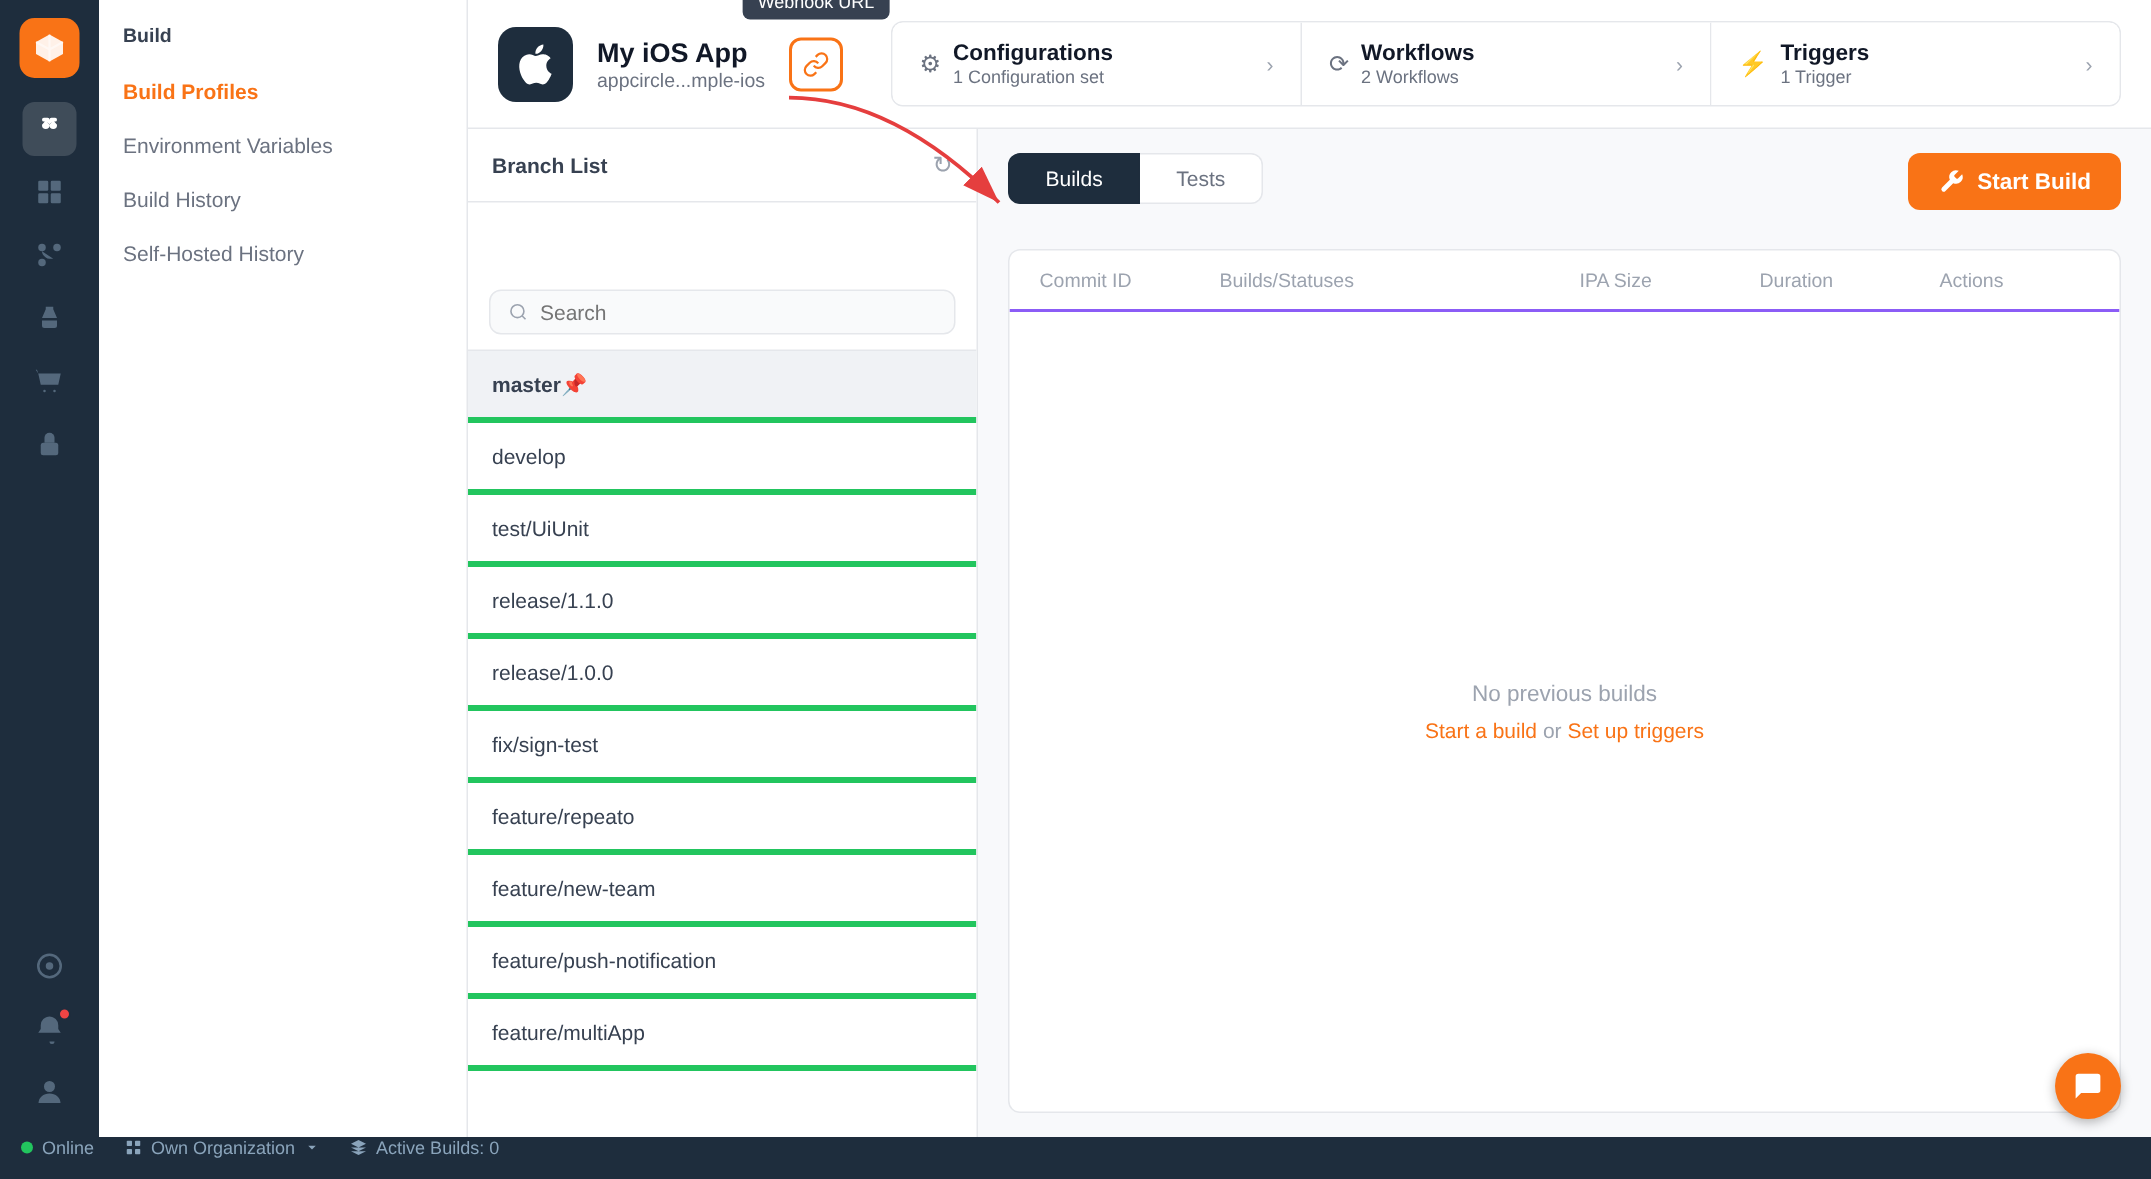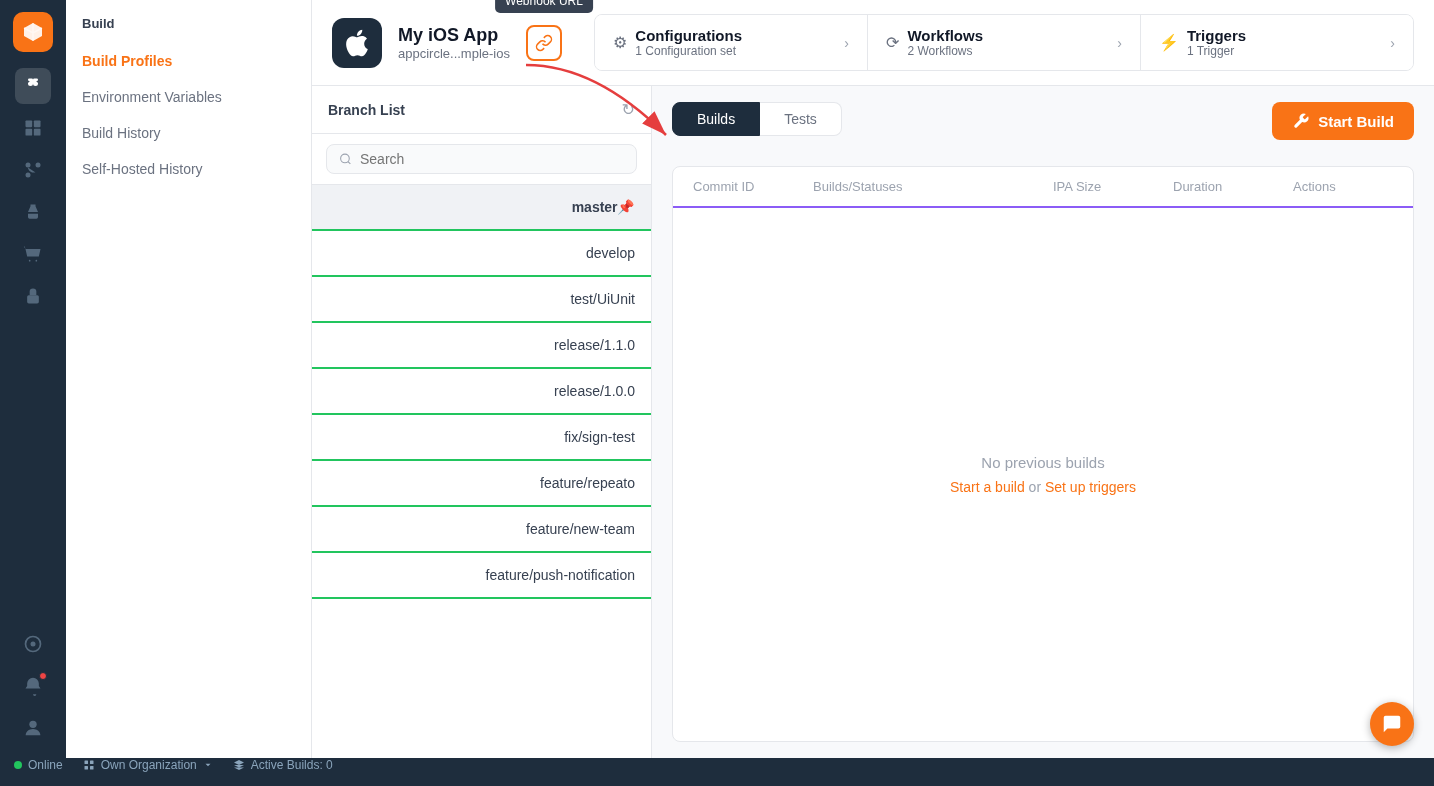--- a/index.html
+++ b/index.html
@@ -42,24 +42,24 @@
 
     
     .body-area { display: flex; flex: 1; overflow: hidden; }
 
     
     .branch-panel { width: 340px; background: #fff; border-right: 1px solid #e5e7eb; display: flex; flex-direction: column; overflow: hidden; }
     .branch-header { padding: 14px 16px; display: flex; align-items: center; justify-content: space-between; border-bottom: 1px solid #e5e7eb; }
     .branch-header-title { font-size: 14px; font-weight: 600; color: #374151; }
     .refresh-icon { color: #9ca3af; cursor: pointer; font-size: 16px; }
     .search-box { padding: 10px 14px; border-bottom: 1px solid #e5e7eb; }
-    .search-input-wrap { display: flex; align-items: center; gap: 8px; background: #f9fafb; border: 1px solid #e5e7eb; border-radius: 8px; padding: 6px 12px; }
+    .search-input-wrap { display: flex; align-items: center; gap: 8px; background: #f9fafb; border: 1px solid #e5e7eb; border-radius: 8px; padding: 6px 12px; margin-top: 48px; }
     .search-input { border: none; background: transparent; font-size: 14px; color: #374151; width: 100%; outline: none; }
     .branch-list { flex: 1; overflow-y: auto; }
-    .branch-item { padding: 14px 16px; font-size: 14px; color: #374151; border-bottom: 2px solid #22c55e; cursor: pointer; display: flex; align-items: center; justify-content: flex-end; }
+    .branch-item { padding: 14px 16px; font-size: 14px; color: #374151; border-bottom: 4px solid #22c55e; cursor: pointer; display: flex; align-items: center; justify-content: flex-start; }
     .branch-item.selected { background: #f0f2f5; font-weight: 600; }
     .branch-pin { color: #fbbf24; font-size: 14px; }
 
     
     .build-panel { flex: 1; display: flex; flex-direction: column; padding: 16px 20px; background: #f8f9fb; }
     .build-tabs { display: flex; gap: 0; margin-bottom: 16px; }
     .build-tab { padding: 8px 24px; font-size: 14px; font-weight: 500; border: 1px solid #e5e7eb; cursor: pointer; background: #fff; color: #6b7280; }
     .build-tab:first-child { border-radius: 8px 0 0 8px; }
     .build-tab:last-child { border-radius: 0 8px 8px 0; border-left: none; }
     .build-tab.active { background: #1e2d3d; color: #fff; border-color: #1e2d3d; }
@@ -262,20 +262,23 @@
           </div>
           <div class="branch-item">
             <span>feature/repeato</span>
           </div>
           <div class="branch-item">
             <span>feature/new-team</span>
           </div>
           <div class="branch-item">
             <span>feature/push-notification</span>
           </div>
+          <div class="branch-item">
+            <span>feature/multiApp</span>
+          </div>
         </div>
       </div>
 
       <div class="build-panel">
         <div class="build-tabs-row">
           <div class="build-tabs">
             <div class="build-tab active">Builds</div>
             <div class="build-tab">Tests</div>
           </div>
           <button class="start-build-btn">

